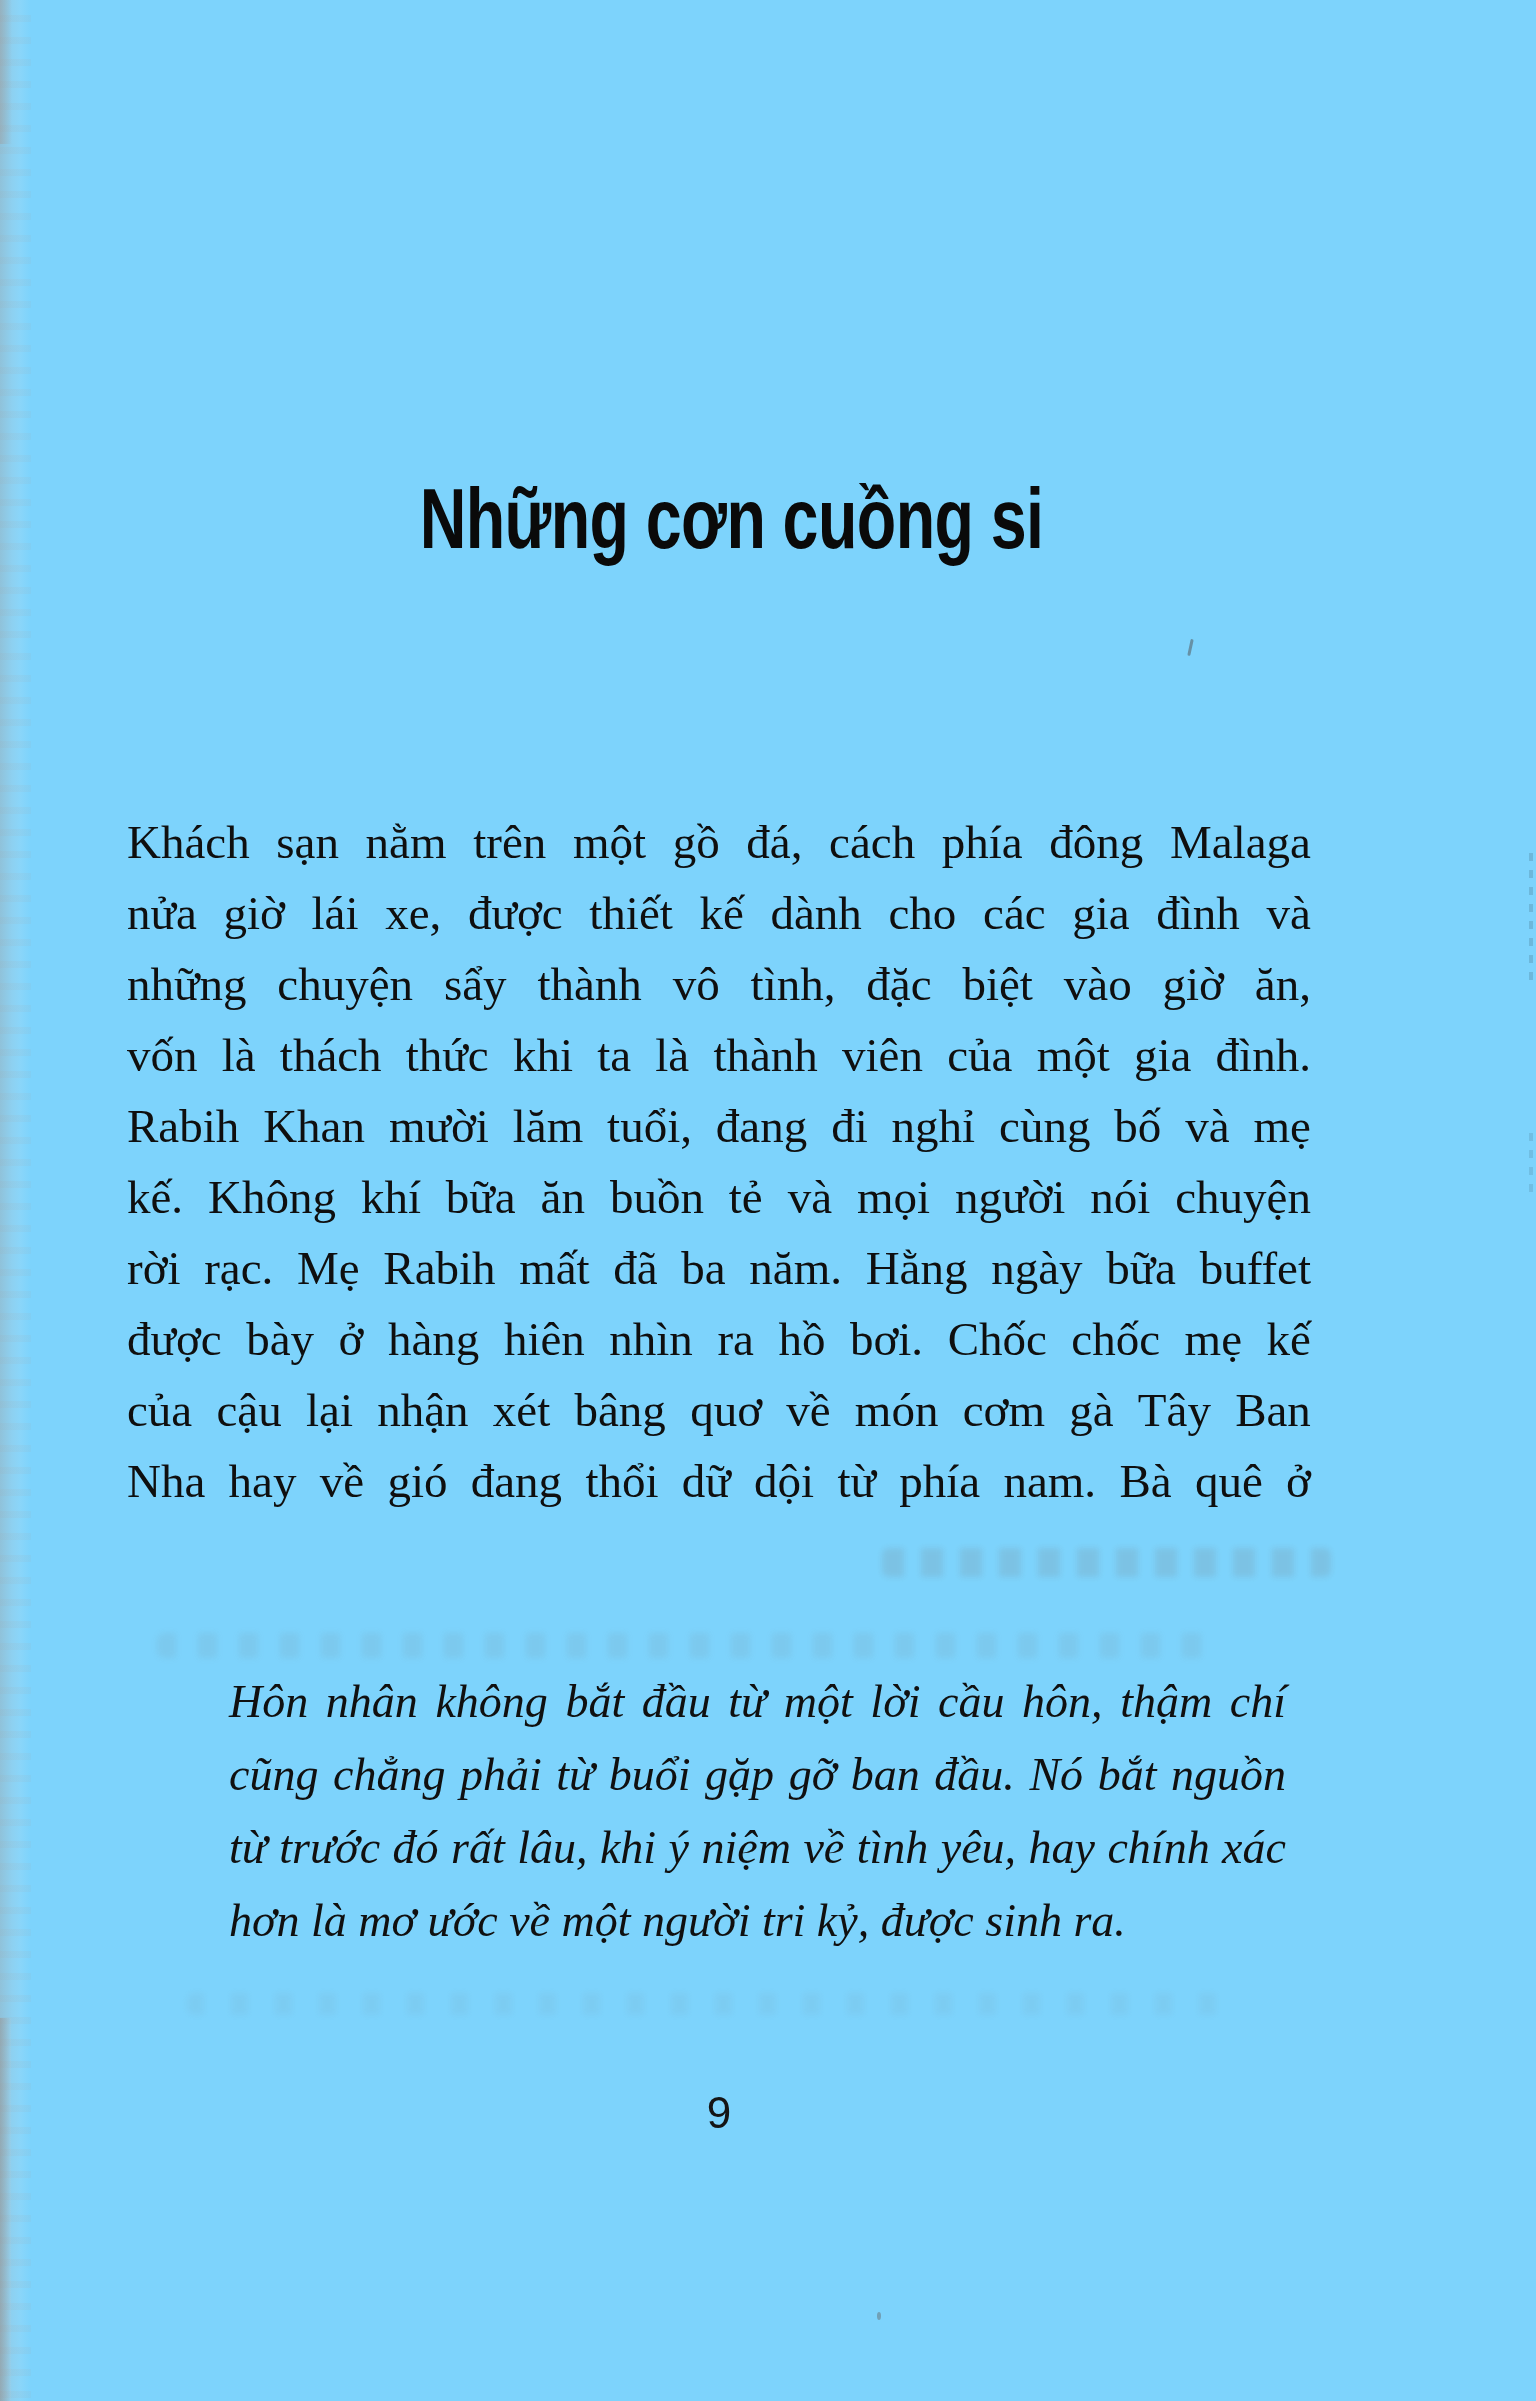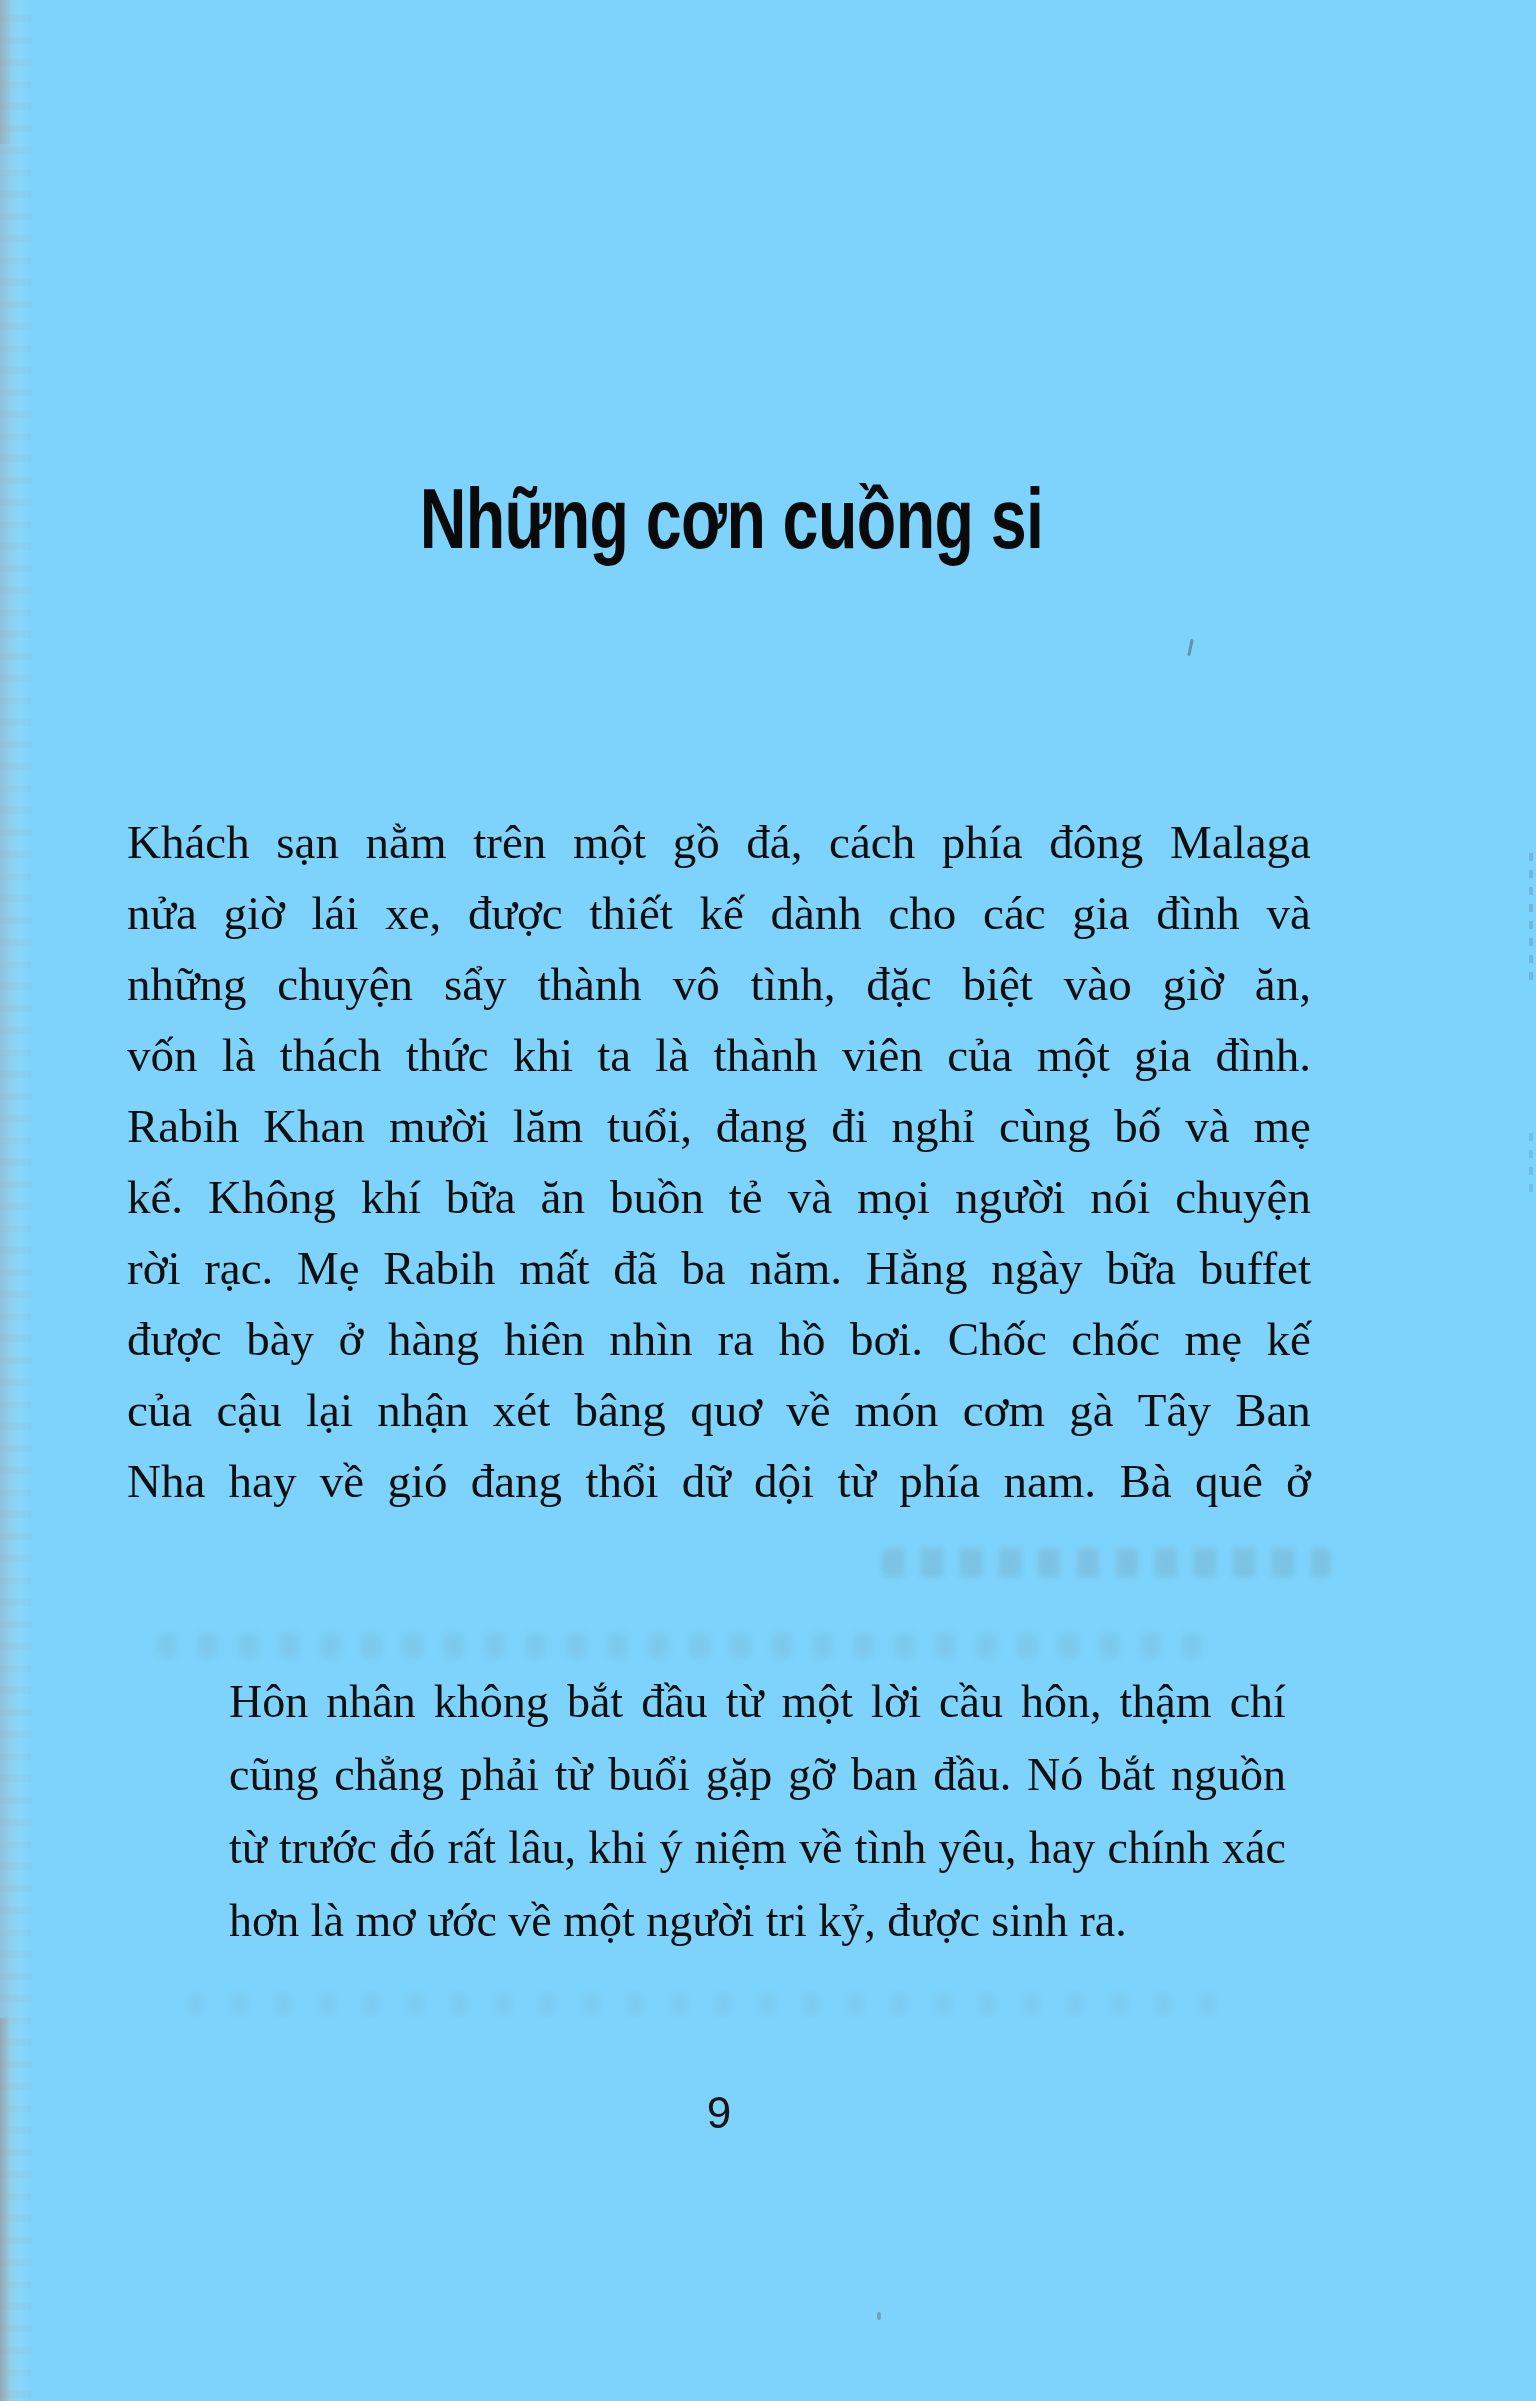--- a/index.html
+++ b/index.html
@@ -80,21 +80,21 @@
     position: absolute; left: 127px; top: 807px; width: 1184px;
     font-size: 47px; color: #0f0f0f;
   }
   .body-block .line { height: 71px; line-height: 71px; }
   .jline { display: flex; justify-content: space-between; align-items: baseline; }
   .lline { text-align: left; }
 
   
   .quote-block {
     position: absolute; left: 229px; top: 1665px; width: 1057px;
-    font-size: 46px; color: #101010;
+    font-size: 46px; font-style: italic; color: #101010;
   }
   .quote-block .line { height: 73px; line-height: 73px; }
 
   
   .page-number {
     position: absolute; left: 127px; top: 2086px; width: 1184px;
     text-align: center;
     font-family: "Liberation Sans", "DejaVu Sans", sans-serif;
     font-size: 44px; line-height: 54px; color: #151515;
   }

